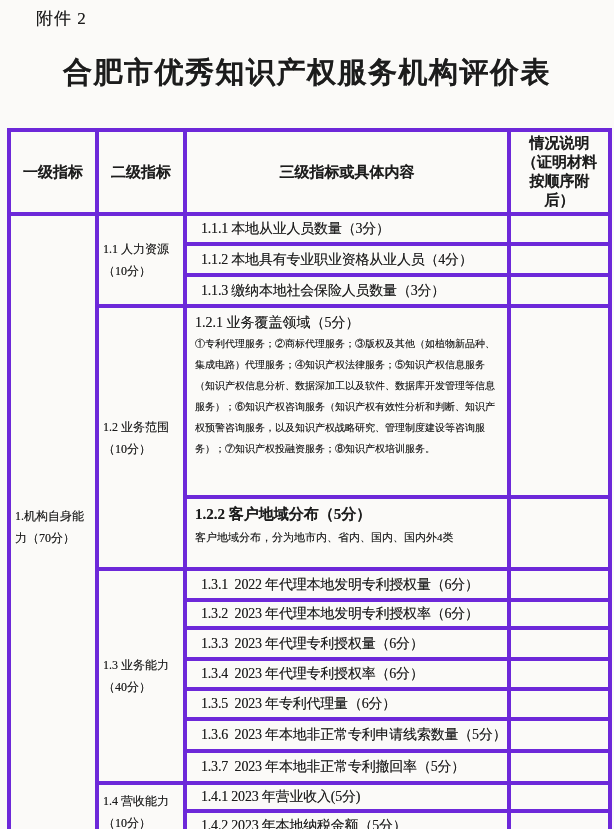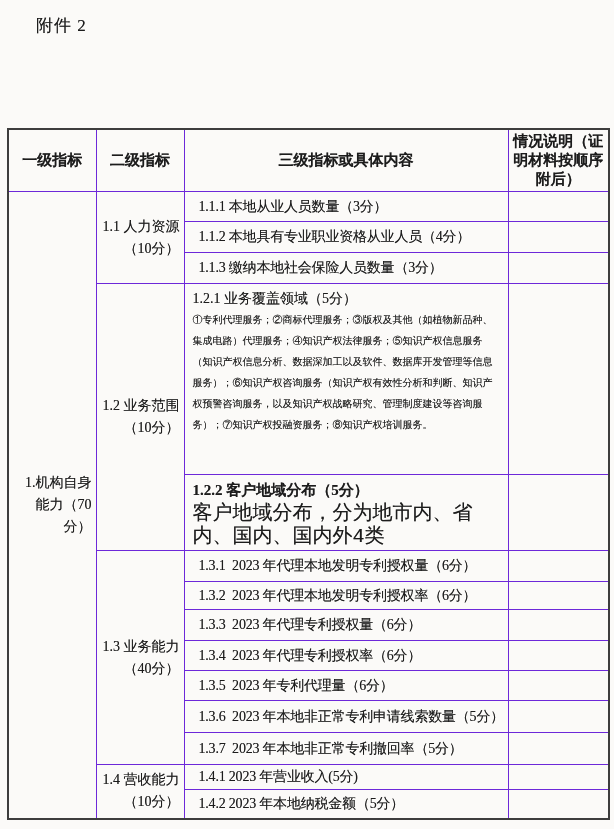--- a/index.html
+++ b/index.html
@@ -9,64 +9,65 @@
     background: #f6f6f4;
     font-family: "Liberation Serif", "DejaVu Serif", serif;
     color: #1c1c1c;
   }
   .page {
     position: relative; width: 614px; height: 829px; overflow: hidden;
     background: #fbfaf8;
     text-shadow: 0 0 0.5px rgba(25,25,25,0.55);
   }
   .attachment {
-    position: absolute; left: 36px; top: 14px;
+    position: absolute; left: 36px; top: 7px;
     font-size: 17px; letter-spacing: 1px;
   }
   .title {
     position: absolute; left: 0; right: 0; top: 53px; margin: 0;
     text-align: center; font-size: 29px; font-weight: 700;
     letter-spacing: 1.5px;
   }
   table.eval {
     position: absolute; left: 7px; top: 128px; width: 601px;
     border-collapse: collapse; table-layout: fixed;
     border: 2px solid #3d3d3d;
   }
-  .eval th, .eval td { border: 1px solid #6d28d9; padding: 0; overflow: hidden; }
+  .eval th, .eval td { border: 4px solid #6d28d9; padding: 0; overflow: hidden; }
   .eval th {
     font-size: 15px; font-weight: 700; line-height: 19px;
     text-align: center; vertical-align: middle; padding: 2px 4px;
   }
   td.c1, td.c2 {
-    font-size: 14px; text-align: right; vertical-align: middle;
+    font-size: 12px; text-align: left; vertical-align: middle;
     line-height: 22px; padding: 2px 4px;
   }
   td.c3 {
     font-size: 14px; vertical-align: middle;
     padding: 2px 4px 2px 14px; line-height: 20px;
     white-space: pre; letter-spacing: -0.2px;
   }
   td.c3m {
     white-space: normal; vertical-align: top;
     padding: 4px 6px 2px 8px; line-height: 21px; letter-spacing: 0;
   }
   td.c3m .hd { font-size: 14px; line-height: 21px; }
   td.c3m .bd { font-size: 10px; line-height: 21px; }
   td.r122 .hd { font-weight: 700; font-size: 15px; line-height: 23px; }
-  td.r122 .bd { font-size: 20px; line-height: 23px; font-family: Liberation Mono, monospace; }
+  td.r122 .bd { font-size: 11px; line-height: 23px; }
   td.c4 { background: transparent; }
 </style>
 </head>
 <body>
 
 <div class="page">
 
   <div class="attachment">附件 2</div>
 
+  <h1 class="title">合肥市优秀知识产权服务机构评价表</h1>
 
   <table class="eval">
     <colgroup>
       <col style="width:88px">
         <col style="width:88px">
         <col style="width:324px">
         <col style="width:101px">
     </colgroup>
     <thead>
       <tr style="height:62px">
@@ -101,21 +102,21 @@
       </tr>
       <tr style="height:72px">
         <td class="c3 c3m r122">
           <div class="hd">1.2.2 客户地域分布（5分）</div>
           <div class="bd">客户地域分布，分为地市内、省内、国内、国内外4类</div>
         </td>
         <td class="c4"></td>
       </tr>
       <tr style="height:31px">
         <td class="c2" rowspan="7">1.3 业务能力（40分）</td>
-        <td class="c3">1.3.1  2023 年代理本地发明专利授权量（6分）</td>
+        <td class="c3">1.3.1  2022 年代理本地发明专利授权量（6分）</td>
         <td class="c4"></td>
       </tr>
       <tr style="height:28px">
         <td class="c3">1.3.2  2023 年代理本地发明专利授权率（6分）</td>
         <td class="c4"></td>
       </tr>
       <tr style="height:31px">
         <td class="c3">1.3.3  2023 年代理专利授权量（6分）</td>
         <td class="c4"></td>
       </tr>

